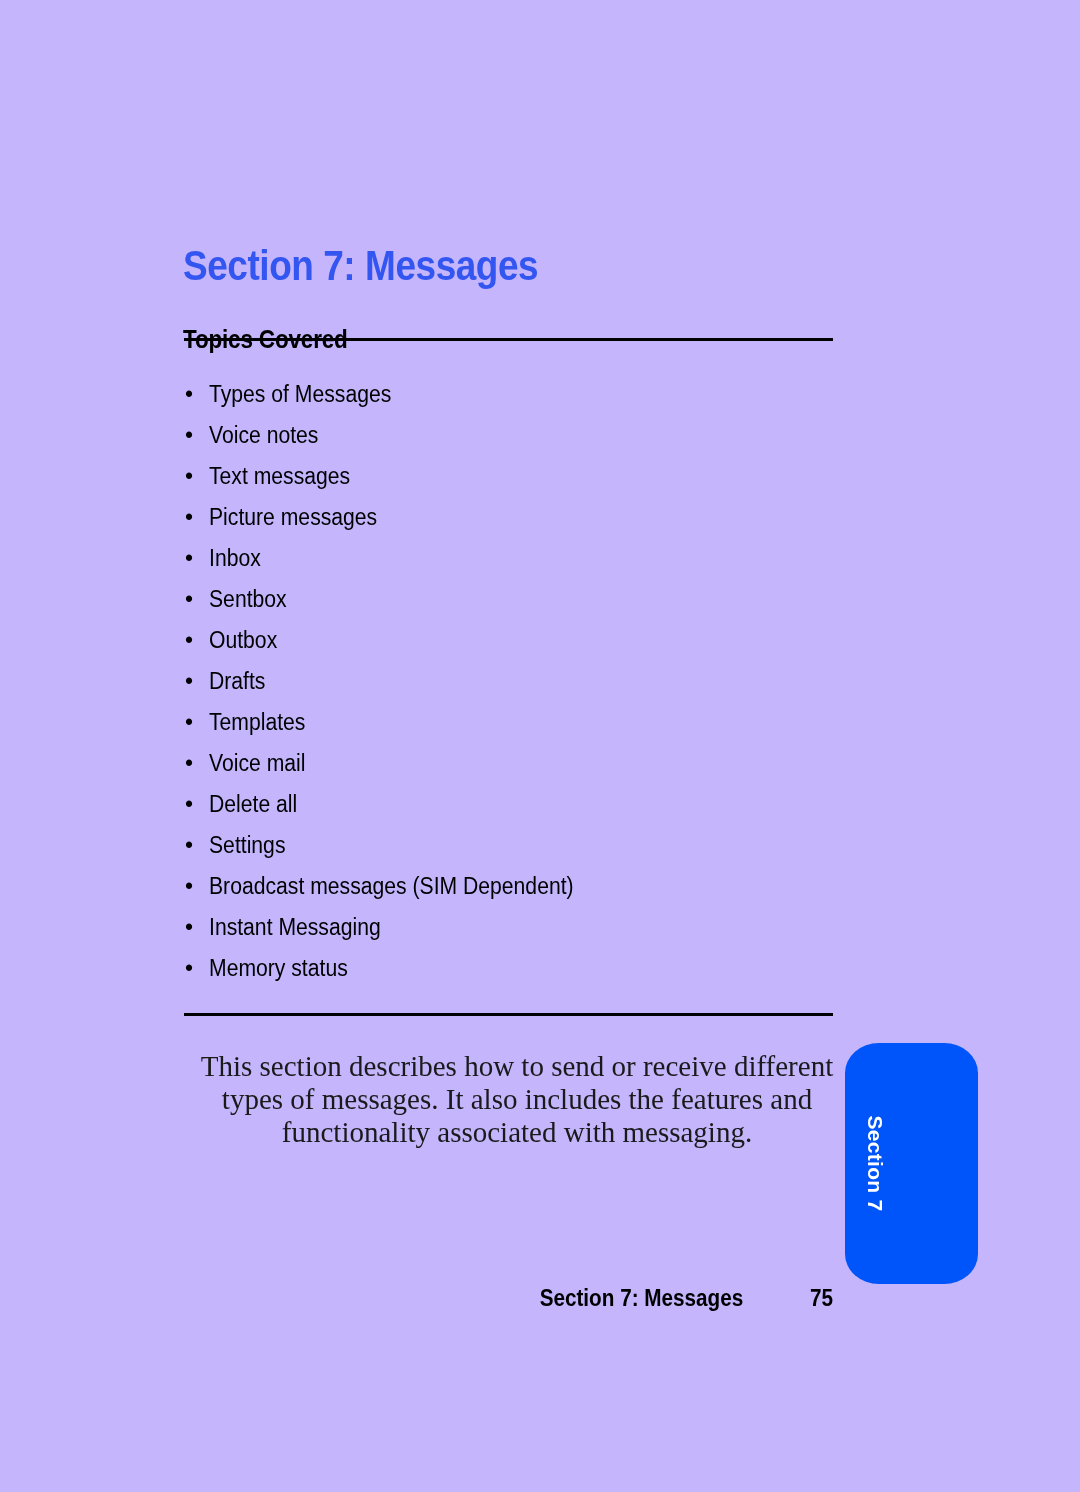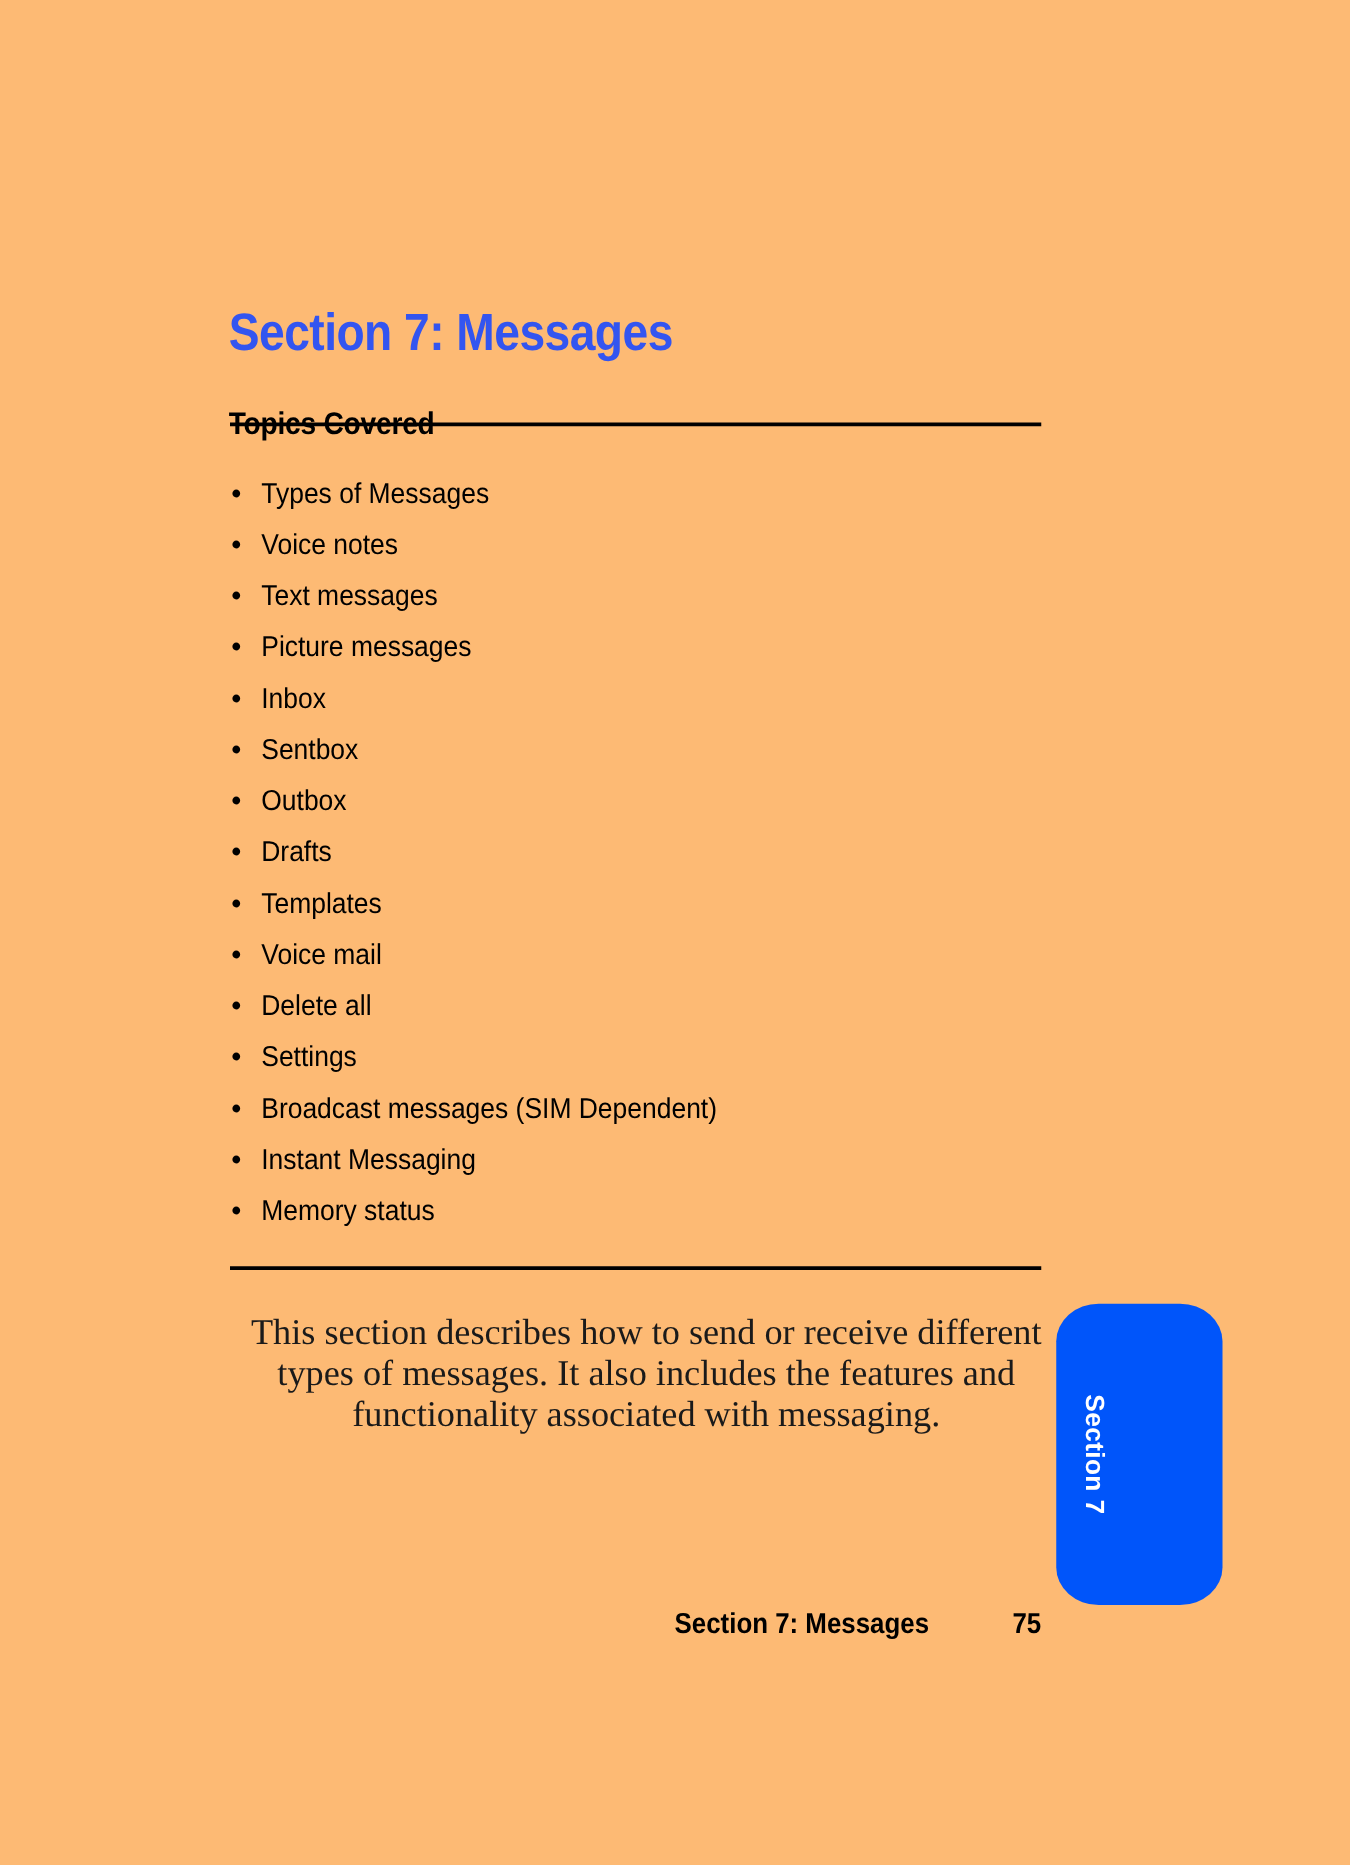--- a/index.html
+++ b/index.html
@@ -12,21 +12,21 @@
     height: 1492px;
     position: relative;
     overflow: hidden;
     font-family: "Liberation Sans", sans-serif;
     -webkit-font-smoothing: antialiased;
   }
 
   .page {
     position: absolute;
     inset: 0;
-    background: #fdba74;
+    background: #c4b5fd;
   }
 
   
   .section-title {
     position: absolute;
     left: 183px;
     top: 216px;
     font-family: "Liberation Sans Narrow", "Liberation Sans", sans-serif;
     font-size: 42px;
     font-weight: bold;

